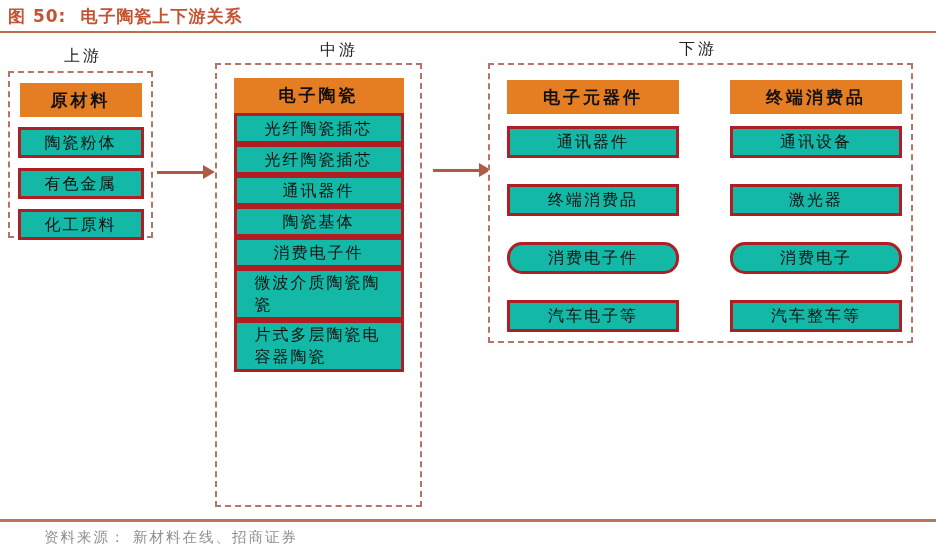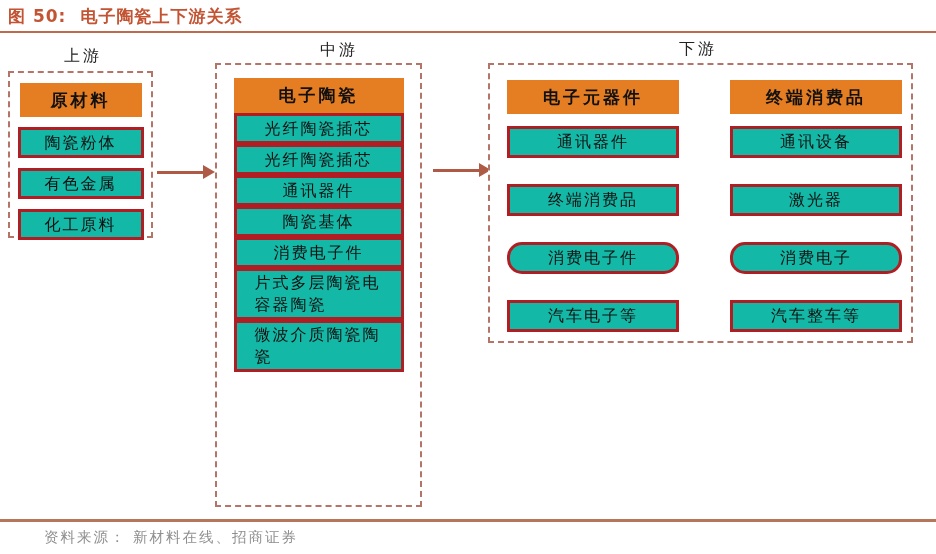--- a/index.html
+++ b/index.html
@@ -149,24 +149,24 @@
     <div class="item-box">
         <span class="wrap">通讯器件</span>
       </div>
     <div class="item-box">
         <span class="wrap">陶瓷基体</span>
       </div>
     <div class="item-box">
         <span class="wrap">消费电子件</span>
       </div>
     <div class="item-box tall">
+        <span class="wrap">微波介质陶瓷陶瓷</span>
+      </div>
+    <div class="item-box tall">
         <span class="wrap">片式多层陶瓷电容器陶瓷</span>
-      </div>
-    <div class="item-box tall">
-        <span class="wrap">微波介质陶瓷陶瓷</span>
       </div>
   </div>
 
   <div class="arrow arrow-2">
     <div class="shaft"></div>
     <div class="head"></div>
   </div>
 
   <div class="group group-down">
     <div class="down-col down-col-1">

